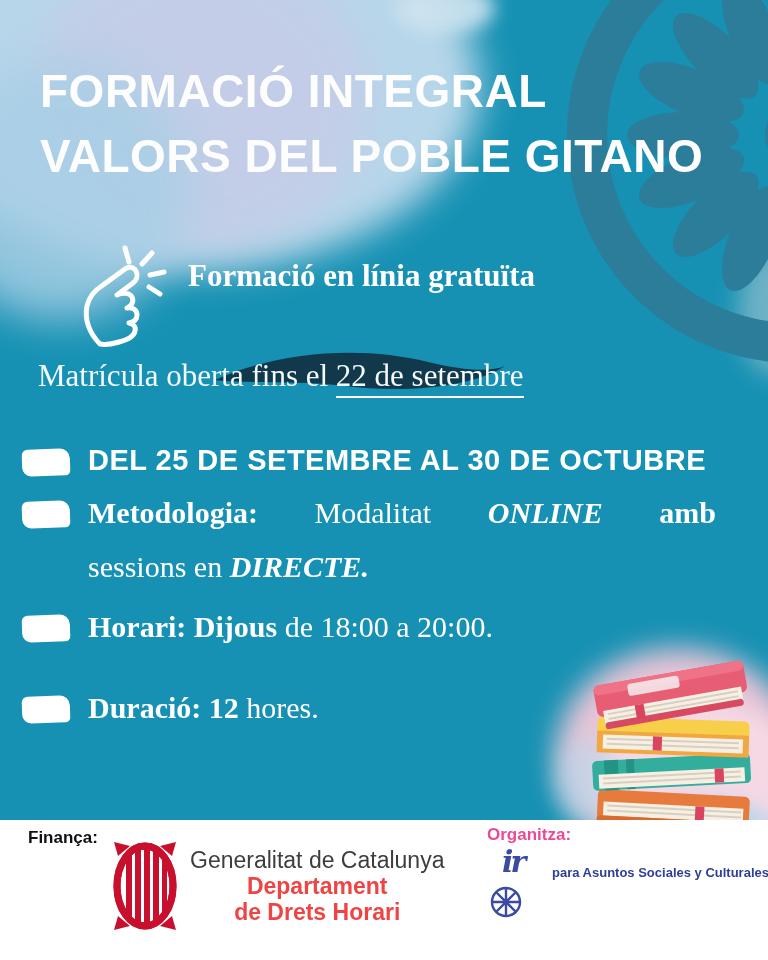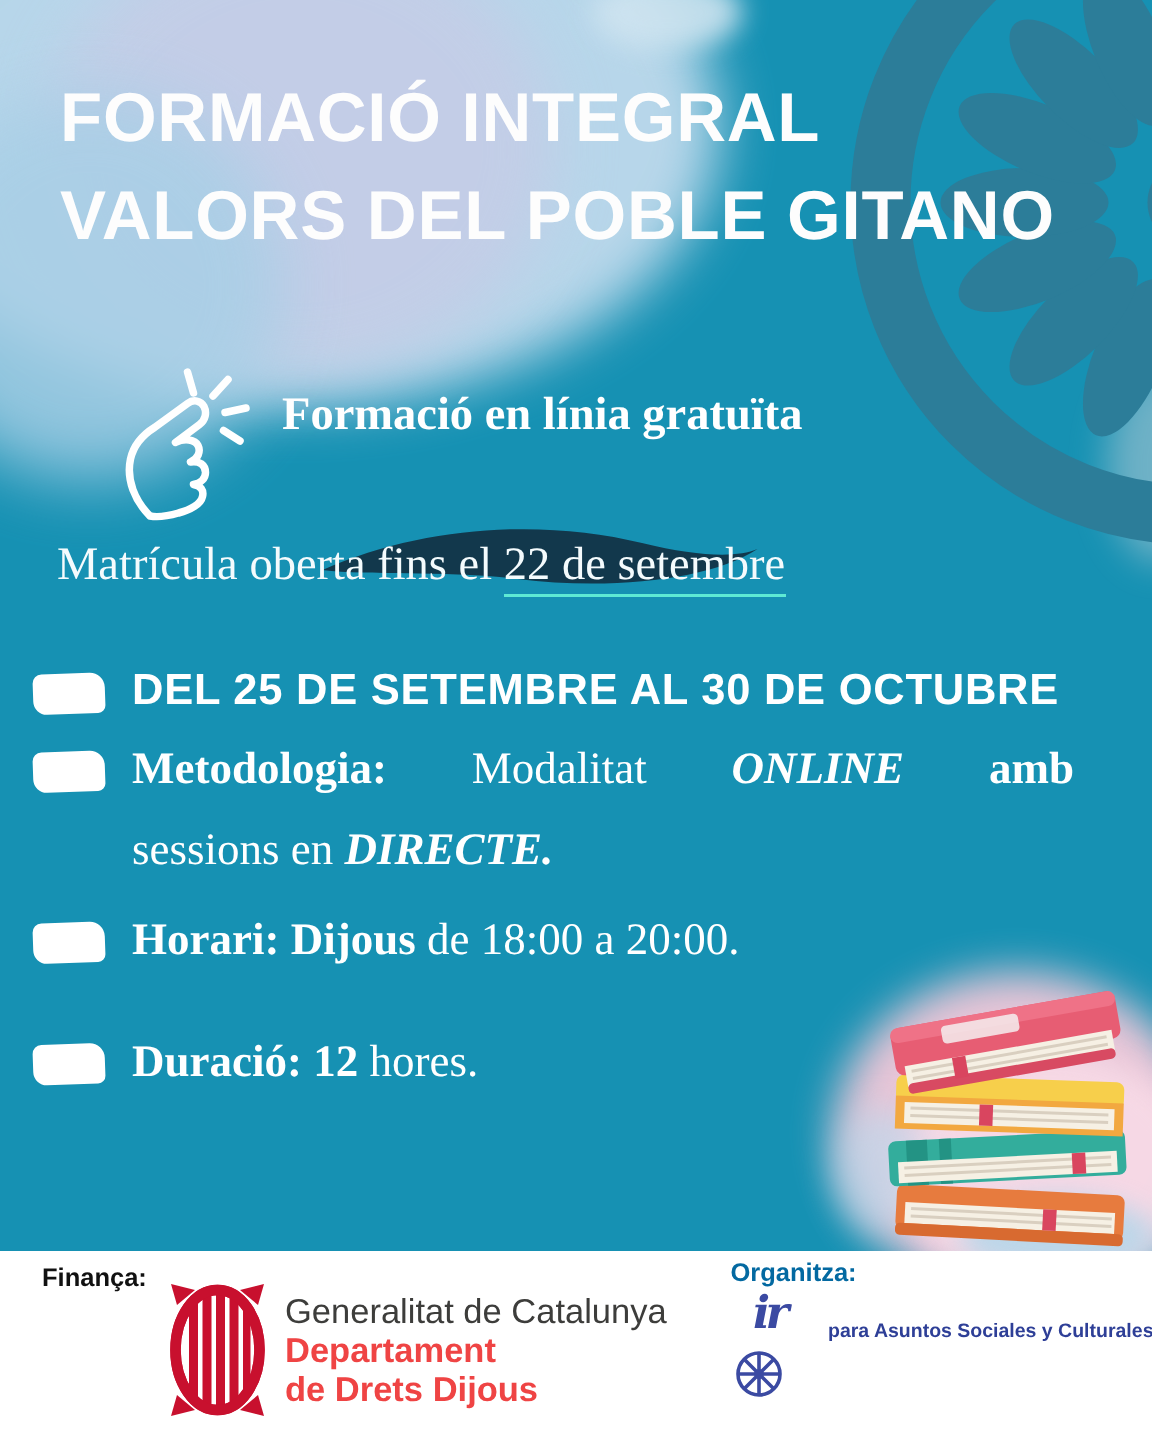--- a/index.html
+++ b/index.html
@@ -15,62 +15,62 @@
   .b3{left:-70px; top:60px;   width:260px; height:260px; background:#a8cfe6; filter:blur(22px); opacity:.85;}
   .b4{left:395px; top:-18px;  width:100px; height:52px;  background:#cfe4f0; filter:blur(9px);  opacity:.9;}
   .b5{left:738px; top:245px;  width:72px;  height:130px; background:#b7ccd6; filter:blur(12px); opacity:.55;}
   .p1{left:556px; top:648px;  width:244px; height:214px; background:#f3c8d9; filter:blur(14px); opacity:.95;}
   .p2{left:600px; top:700px;  width:200px; height:160px; background:#f8dbe7; filter:blur(10px); opacity:.9;}
   .p3{left:640px; top:798px;  width:130px; height:52px;  background:#aed6ea; filter:blur(9px);  opacity:.8;}
   .p4{left:556px; top:738px;  width:62px;  height:84px;  background:#bcd9ec; filter:blur(11px); opacity:.65;}
   .wheel-svg{position:absolute; left:0; top:0; pointer-events:none;}
   
   .title{
-    position:absolute; left:40px; top:46px; color:#fdfdfd;
+    position:absolute; left:40px; top:59px; color:#fdfdfd;
     font-weight:bold; font-size:46px; line-height:65px; letter-spacing:.5px;
     white-space:nowrap;
   }
   
   .hand{position:absolute; left:72px; top:240px;}
   .subtitle{
     position:absolute; left:188px; top:258px; color:#ffffff;
     font-family:"Liberation Serif", serif; font-weight:bold; font-size:31px;
     white-space:nowrap;
   }
   .swoosh{position:absolute; left:213px; top:346px;}
   
   .enroll{
     position:absolute; left:38px; top:358px; color:#f4fbfd;
     font-family:"Liberation Serif", serif; font-size:31px; white-space:nowrap;
   }
-  .enroll .deadline{border-bottom:2px solid #5eead4; padding-bottom:3px;}
+  .enroll .deadline{border-bottom:2px solid #ffffff; padding-bottom:3px;}
   
   .bullet{
     position:absolute; left:22px; width:48px; height:27px; background:#ffffff;
     border-radius:6px 10px 5px 9px; transform:rotate(-2deg);
   }
   .li-sans{
     position:absolute; left:88px; color:#ffffff; white-space:nowrap;
     font-weight:bold; font-size:29px; letter-spacing:.5px;
   }
   .li-serif{
     position:absolute; left:88px; color:#ffffff; white-space:nowrap;
     font-family:"Liberation Serif", serif; font-size:30px;
   }
   .justify-row{display:flex; justify-content:space-between; width:628px;}
   .bold{font-weight:bold;}
   .boldital{font-weight:bold; font-style:italic;}
   
   .books{position:absolute; left:575px; top:645px;}
   
   .footer{
-    position:absolute; left:0; bottom:0; width:768px; height:126px; background:#ffffff;
+    position:absolute; left:0; bottom:0; width:768px; height:140px; background:#ffffff;text-align:center;
   }
   .finance-label{position:absolute; left:28px; top:8px; font-size:17px; font-weight:bold; color:#111;}
-  .organizer-label{position:absolute; left:487px; top:5px; font-size:17px; font-weight:bold; color:#0369a1;}
+  .organizer-label{position:absolute; left:487px; top:5px; font-size:17px; font-weight:bold; color:#ec4899;}
   .gen-logo{position:absolute; left:112px; top:20px;}
   .gen-text{position:absolute; left:190px; top:27px; line-height:26px; font-size:23px; color:#3d3d3b;}
   .gen-text .l2,.gen-text .l3{font-weight:bold; color:#ef4444;}
   .inst{position:absolute; left:488px; top:38px; width:270px; height:70px;}
   .inst-mono{position:absolute; left:0; top:0; width:62px; height:64px;}
   .inst-mono .ir{
     position:absolute; left:14px; top:-14px; font-family:"DejaVu Serif", serif;
     font-style:italic; font-weight:bold; font-size:30px; color:#3b4aa2; letter-spacing:-3px;
   }
   .inst-wheel{position:absolute; left:0; top:26px;}
@@ -231,21 +231,21 @@
         <rect x="32" y="8" width="6" height="76"></rect>
         <rect x="41" y="9" width="6" height="74"></rect>
         <rect x="50" y="16" width="5" height="60"></rect>
       </g>
       <ellipse cx="33" cy="46" rx="28" ry="40" fill="none" stroke="#c8102e" stroke-width="7"></ellipse>
     </svg>
 
     <div class="gen-text">
       <div class="l1">Generalitat de Catalunya</div>
       <div class="l2">Departament</div>
-      <div class="l3">de Drets Dijous</div>
+      <div class="l3">de Drets Horari</div>
     </div>
 
     <div class="organizer-label">Organitza:</div>
 
     <div class="inst">
       <div class="inst-mono">
         <svg class="inst-wheel" width="36" height="36" viewBox="0 0 36 36">
           <g stroke="#3b4aa2" stroke-width="2.4" fill="none">
             <circle cx="18" cy="18" r="14"></circle>
             <path d="M18,4 L18,32 M4,18 L32,18 M8,8 L28,28 M28,8 L8,28"></path>

